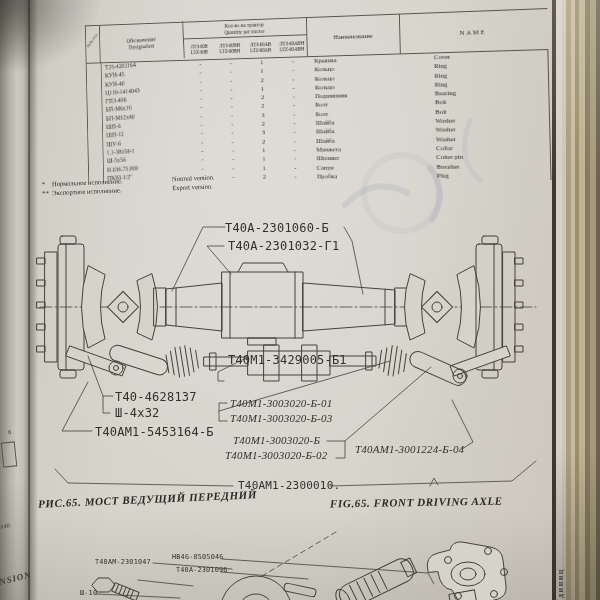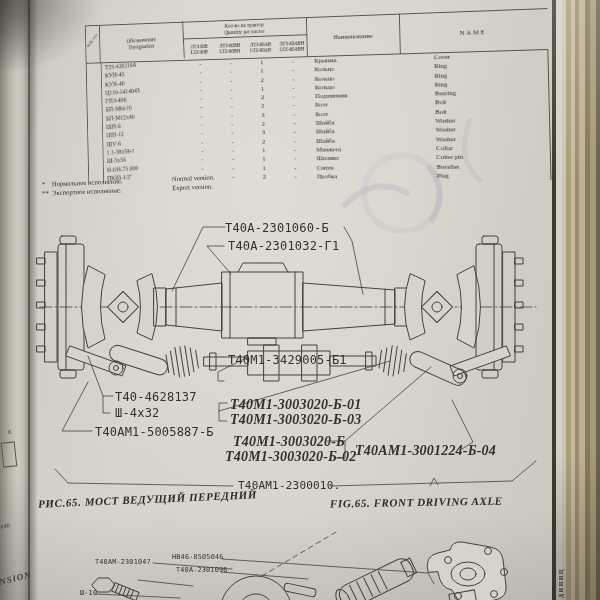--- a/index.html
+++ b/index.html
@@ -60,21 +60,21 @@
   .c-ru{padding-left:6px;}
   .c-en{padding-left:35px;}
   
   .footnotes{position:absolute;left:42px;top:176px;transform:rotate(-2.4deg);font-size:6.6px;line-height:9px;color:#383membr430;}
   .fline{display:flex;}
   .fmark{width:10px;}
   .fru{width:120px;}
   
   .plabel{position:absolute;white-space:nowrap;color:#33302a;}
   .mono{font-family:"DejaVu Sans Mono",monospace;font-size:12px;letter-spacing:.2px;}
-  .it{font-family:"Liberation Serif",serif;font-style:italic;font-weight:bold;font-size:14px;letter-spacing:.2px;text-align:right;}
+  .it{font-family:"Liberation Serif",serif;font-style:italic;font-weight:normal;font-size:11px;letter-spacing:.2px;text-align:right;}
   .small-mono{font-family:"DejaVu Sans Mono",monospace;font-size:6.8px;letter-spacing:.2px;}
   .caption{position:absolute;font-weight:bold;font-style:italic;font-size:11px;letter-spacing:.6px;color:#2c2923;white-space:nowrap;}
   svg{position:absolute;left:0;top:0;pointer-events:none;}
 </style>
 </head>
 <body>
 
 <div class="photo">
 
   <div class="page"></div>
@@ -432,21 +432,21 @@
       </g>
 
       <path d="M3,556 L18,549" stroke-width="0.8"></path>
     </g>
   </svg>
 
   <div class="plabel mono" style="left:225px;top:221px">Т40А-2301060-Б</div>
   <div class="plabel mono" style="left:228px;top:239px">Т40А-2301032-Г1</div>
   <div class="plabel mono" style="left:115px;top:390px">Т40-4628137</div>
   <div class="plabel mono" style="left:115px;top:406px">Ш-4х32</div>
-  <div class="plabel mono" style="left:95px;top:425px">Т40АМ1-5005887-Б</div>
+  <div class="plabel mono" style="left:95px;top:425px">Т40АМ1-5453164-Б</div>
   <div class="plabel mono" style="left:228px;top:353px">Т40М1-3429005-Б1</div>
   <div class="plabel it" style="left:230px;top:397px">Т40М1-3003020-Б-01</div>
   <div class="plabel it" style="left:230px;top:412px">Т40М1-3003020-Б-03</div>
   <div class="plabel it" style="left:233px;top:434px">Т40М1-3003020-Б</div>
   <div class="plabel it" style="left:225px;top:449px">Т40М1-3003020-Б-02</div>
   <div class="plabel it" style="left:355px;top:443px">Т40АМ1-3001224-Б-04</div>
   <div class="plabel mono" style="left:238px;top:479px;font-size:11px">Т40АМ1-2300010.</div>
 
   <div class="caption" style="left:38px;top:493px;transform:rotate(-2.5deg)">РИС.65. МОСТ ВЕДУЩИЙ ПЕРЕДНИЙ</div>
   <div class="caption" style="left:330px;top:496px;transform:rotate(-1deg)">FIG.65.  FRONT DRIVING AXLE</div>

